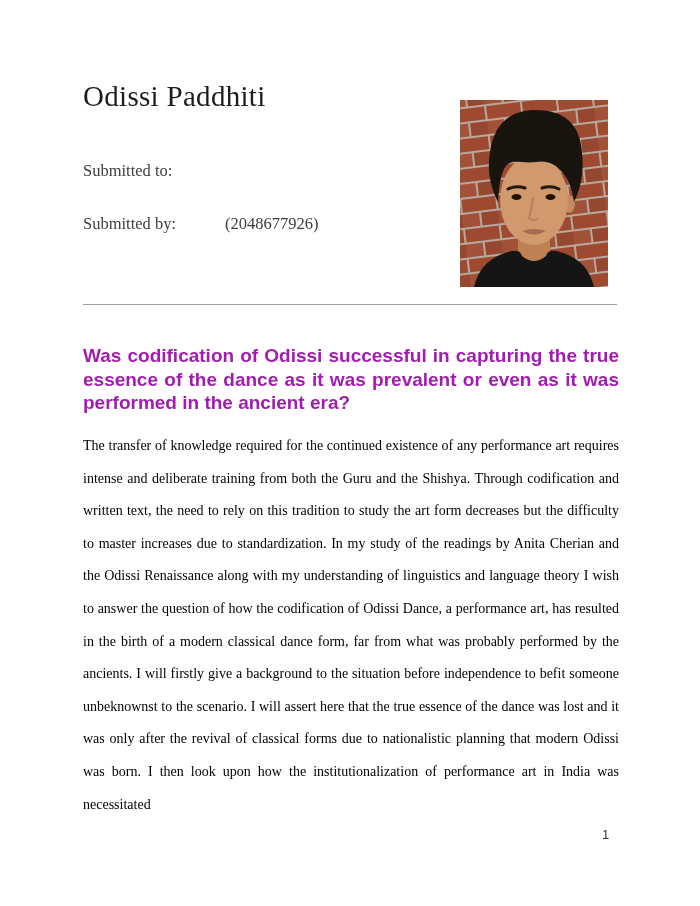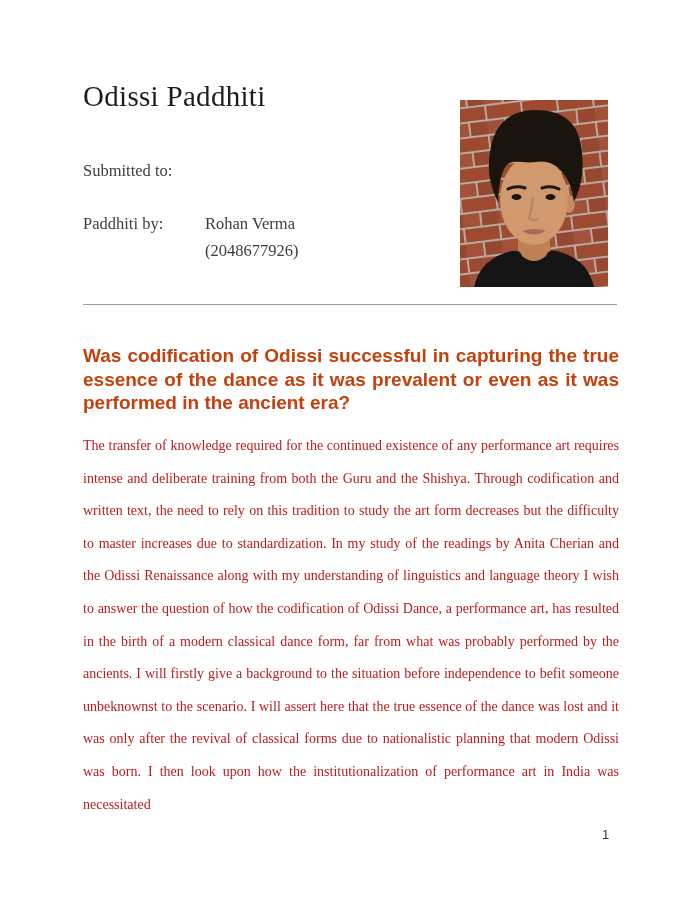--- a/index.html
+++ b/index.html
@@ -20,20 +20,21 @@
     color: #1d1d1d;
     letter-spacing: 0.3px;
     text-align: right;
   }
   .meta-row {
     position: absolute;
     left: 83px;
     display: flex;
     font-size: 16.5px;
     color: #3e3e3e;
+    gap: 20px;
   }
   .meta-row.to { top: 161px; }
   .meta-row.by { top: 211px; }
   .meta-label { width: 122px; flex: 0 0 122px; }
   .meta-values div { line-height: 26.5px; }
   .meta-single { line-height: 20px; }
   .photo-frame {
     position: absolute;
     left: 460px;
     top: 100px;
@@ -51,31 +52,31 @@
   }
   .question-heading {
     position: absolute;
     left: 83px;
     top: 344px;
     width: 536px;
     font-family: "Liberation Sans", sans-serif;
     font-weight: bold;
     font-size: 19px;
     line-height: 23.5px;
-    color: #c2410c;
+    color: #a21caf;
     text-align: justify;
   }
   .body-paragraph {
     position: absolute;
     left: 83px;
     top: 430px;
     width: 536px;
     font-size: 14px;
     line-height: 32.6px;
-    color: #b91c1c;
+    color: #000000;
     text-align: justify;
     text-align-last: justify;
   }
   .page-number {
     position: absolute;
     left: 602px;
     top: 827px;
     font-family: "Liberation Sans", sans-serif;
     font-size: 13px;
     color: #333333;
@@ -86,23 +87,22 @@
 
 <div class="page">
 
   <h1 class="doc-title" style="margin:0; font-weight:normal;">Odissi Paddhiti</h1>
 
   <div class="meta-row to">
     <span class="meta-label meta-single">Submitted to:</span>
   </div>
 
   <div class="meta-row by">
-    <span class="meta-label" style="line-height:26.5px;">Paddhiti by:</span>
+    <span class="meta-label" style="line-height:26.5px;">Submitted by:</span>
     <span class="meta-values">
-      <div>Rohan Verma</div>
       <div>(2048677926)</div>
     </span>
   </div>
 
   <div class="photo-frame">
     <svg viewBox="0 0 148 187" xmlns="http://www.w3.org/2000/svg">
       <defs>
         <pattern id="bricks" width="36" height="30" patternUnits="userSpaceOnUse" patternTransform="rotate(-7 74 93)">
           <rect width="36" height="30" fill="#b9a89e"></rect>
           <rect x="1" y="1" width="34" height="13" fill="#9d4a31"></rect>

